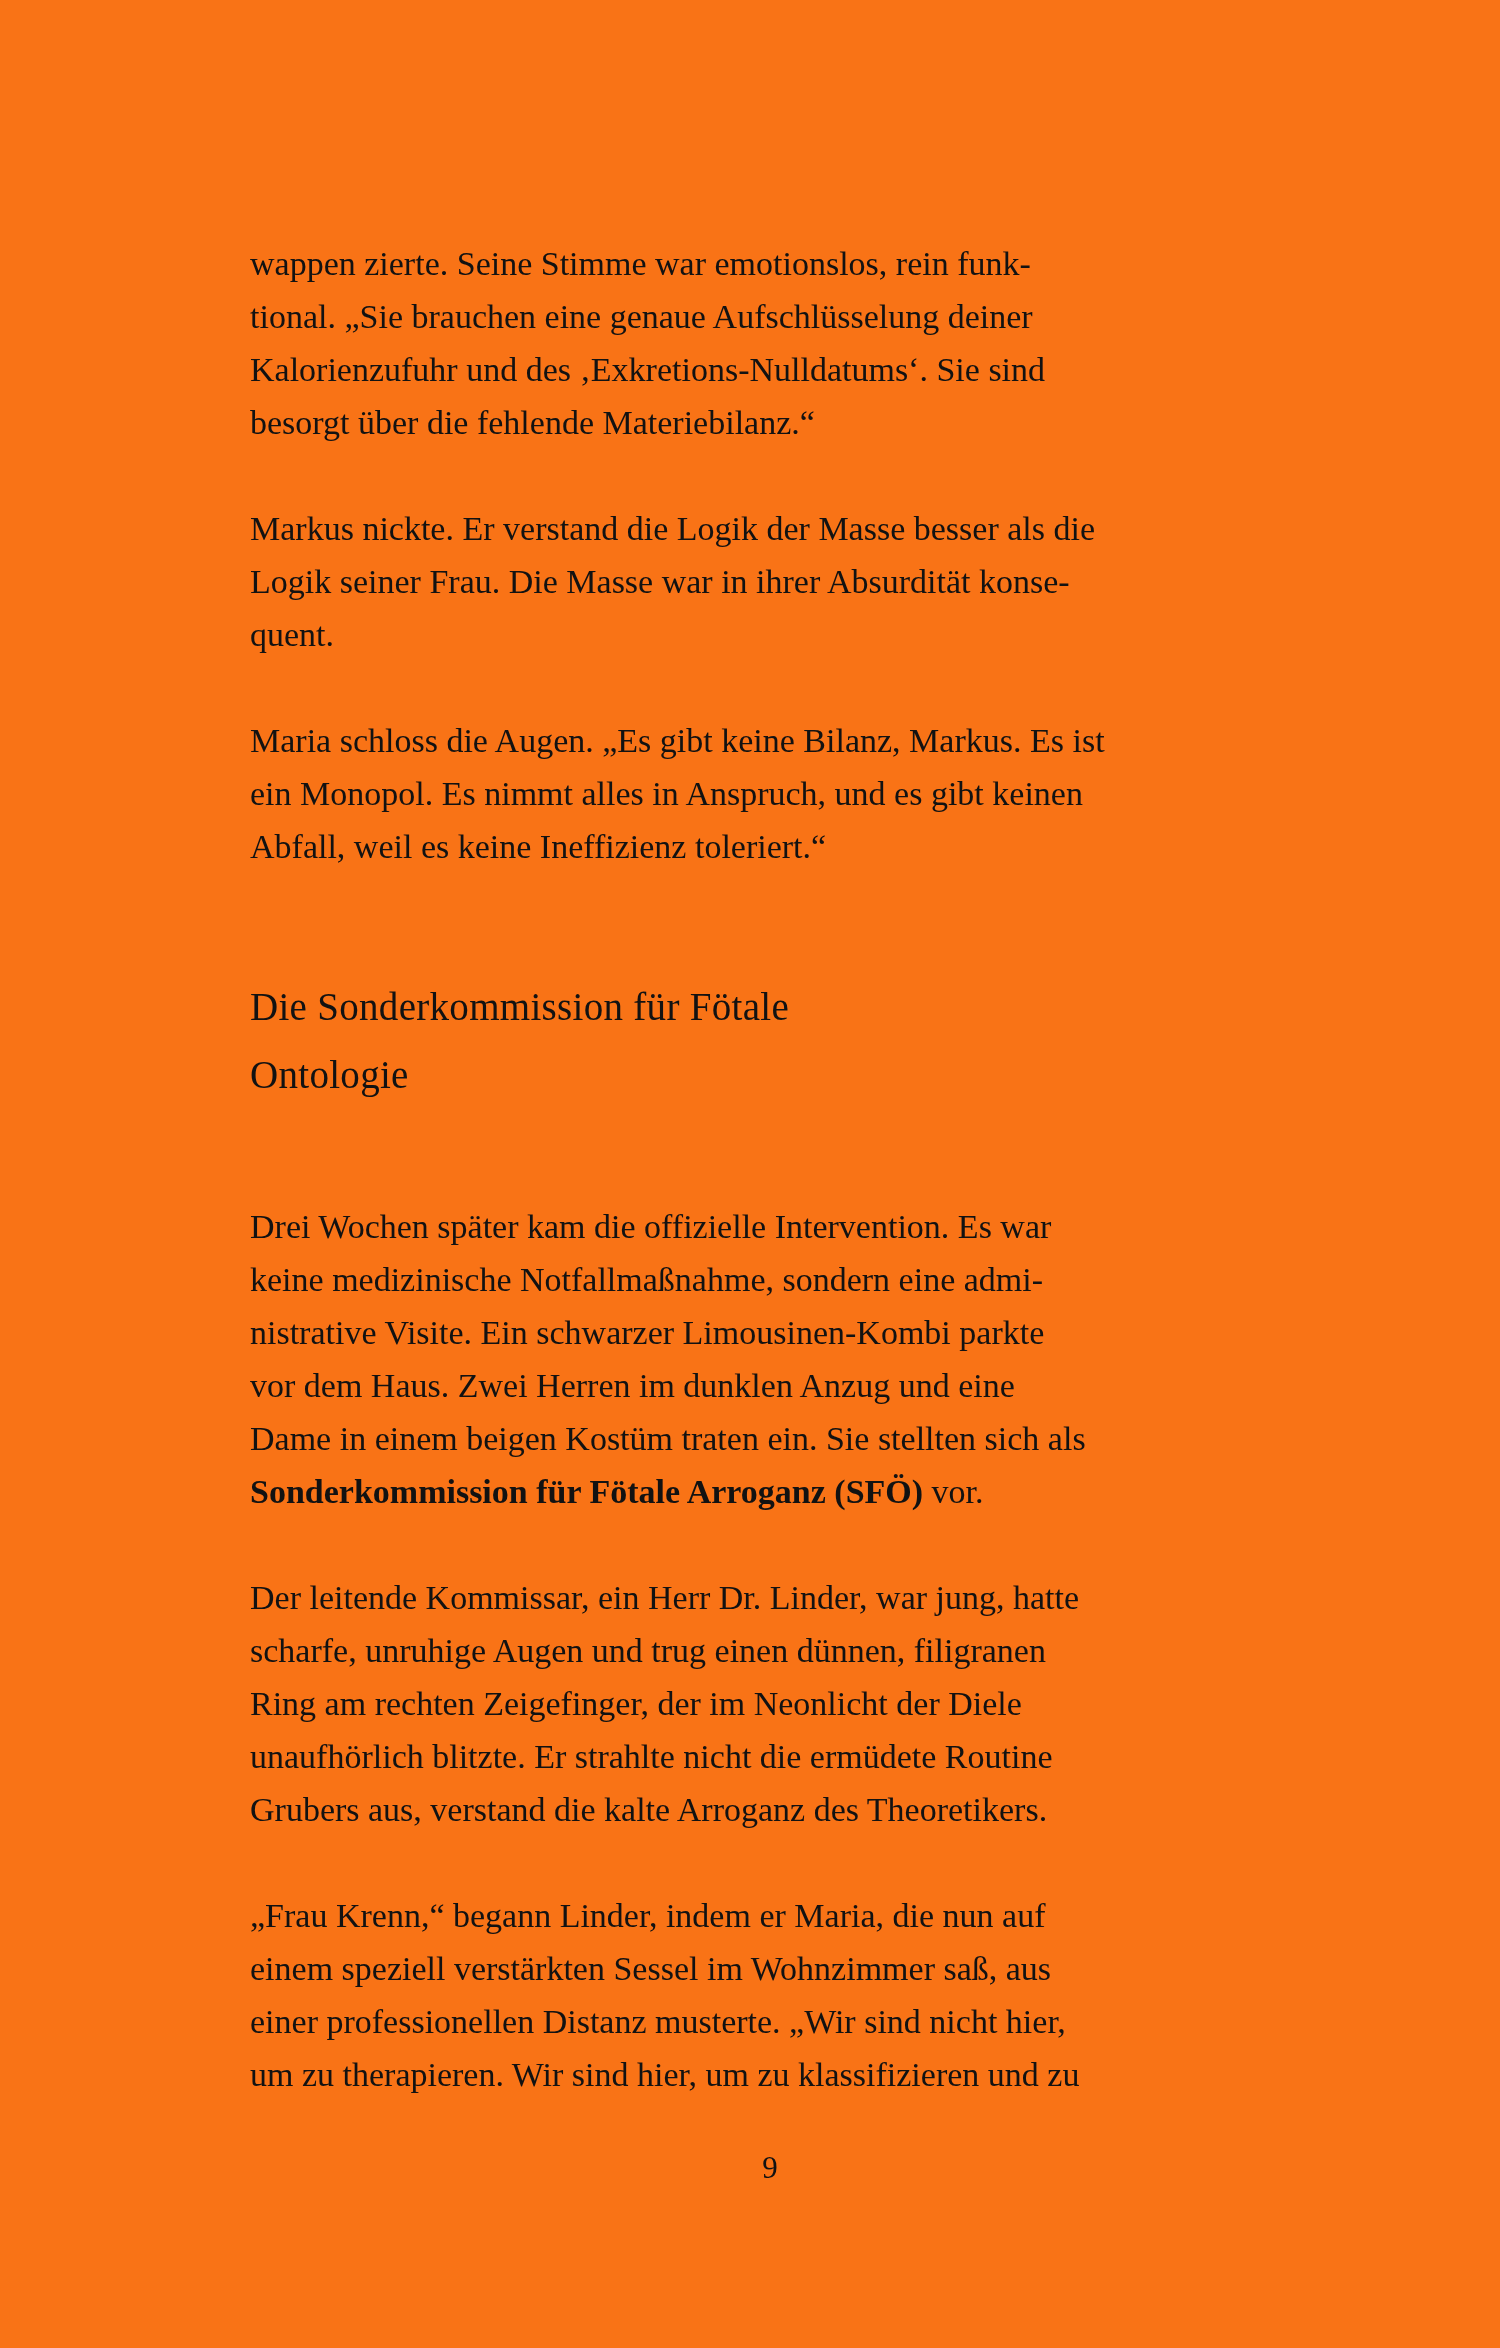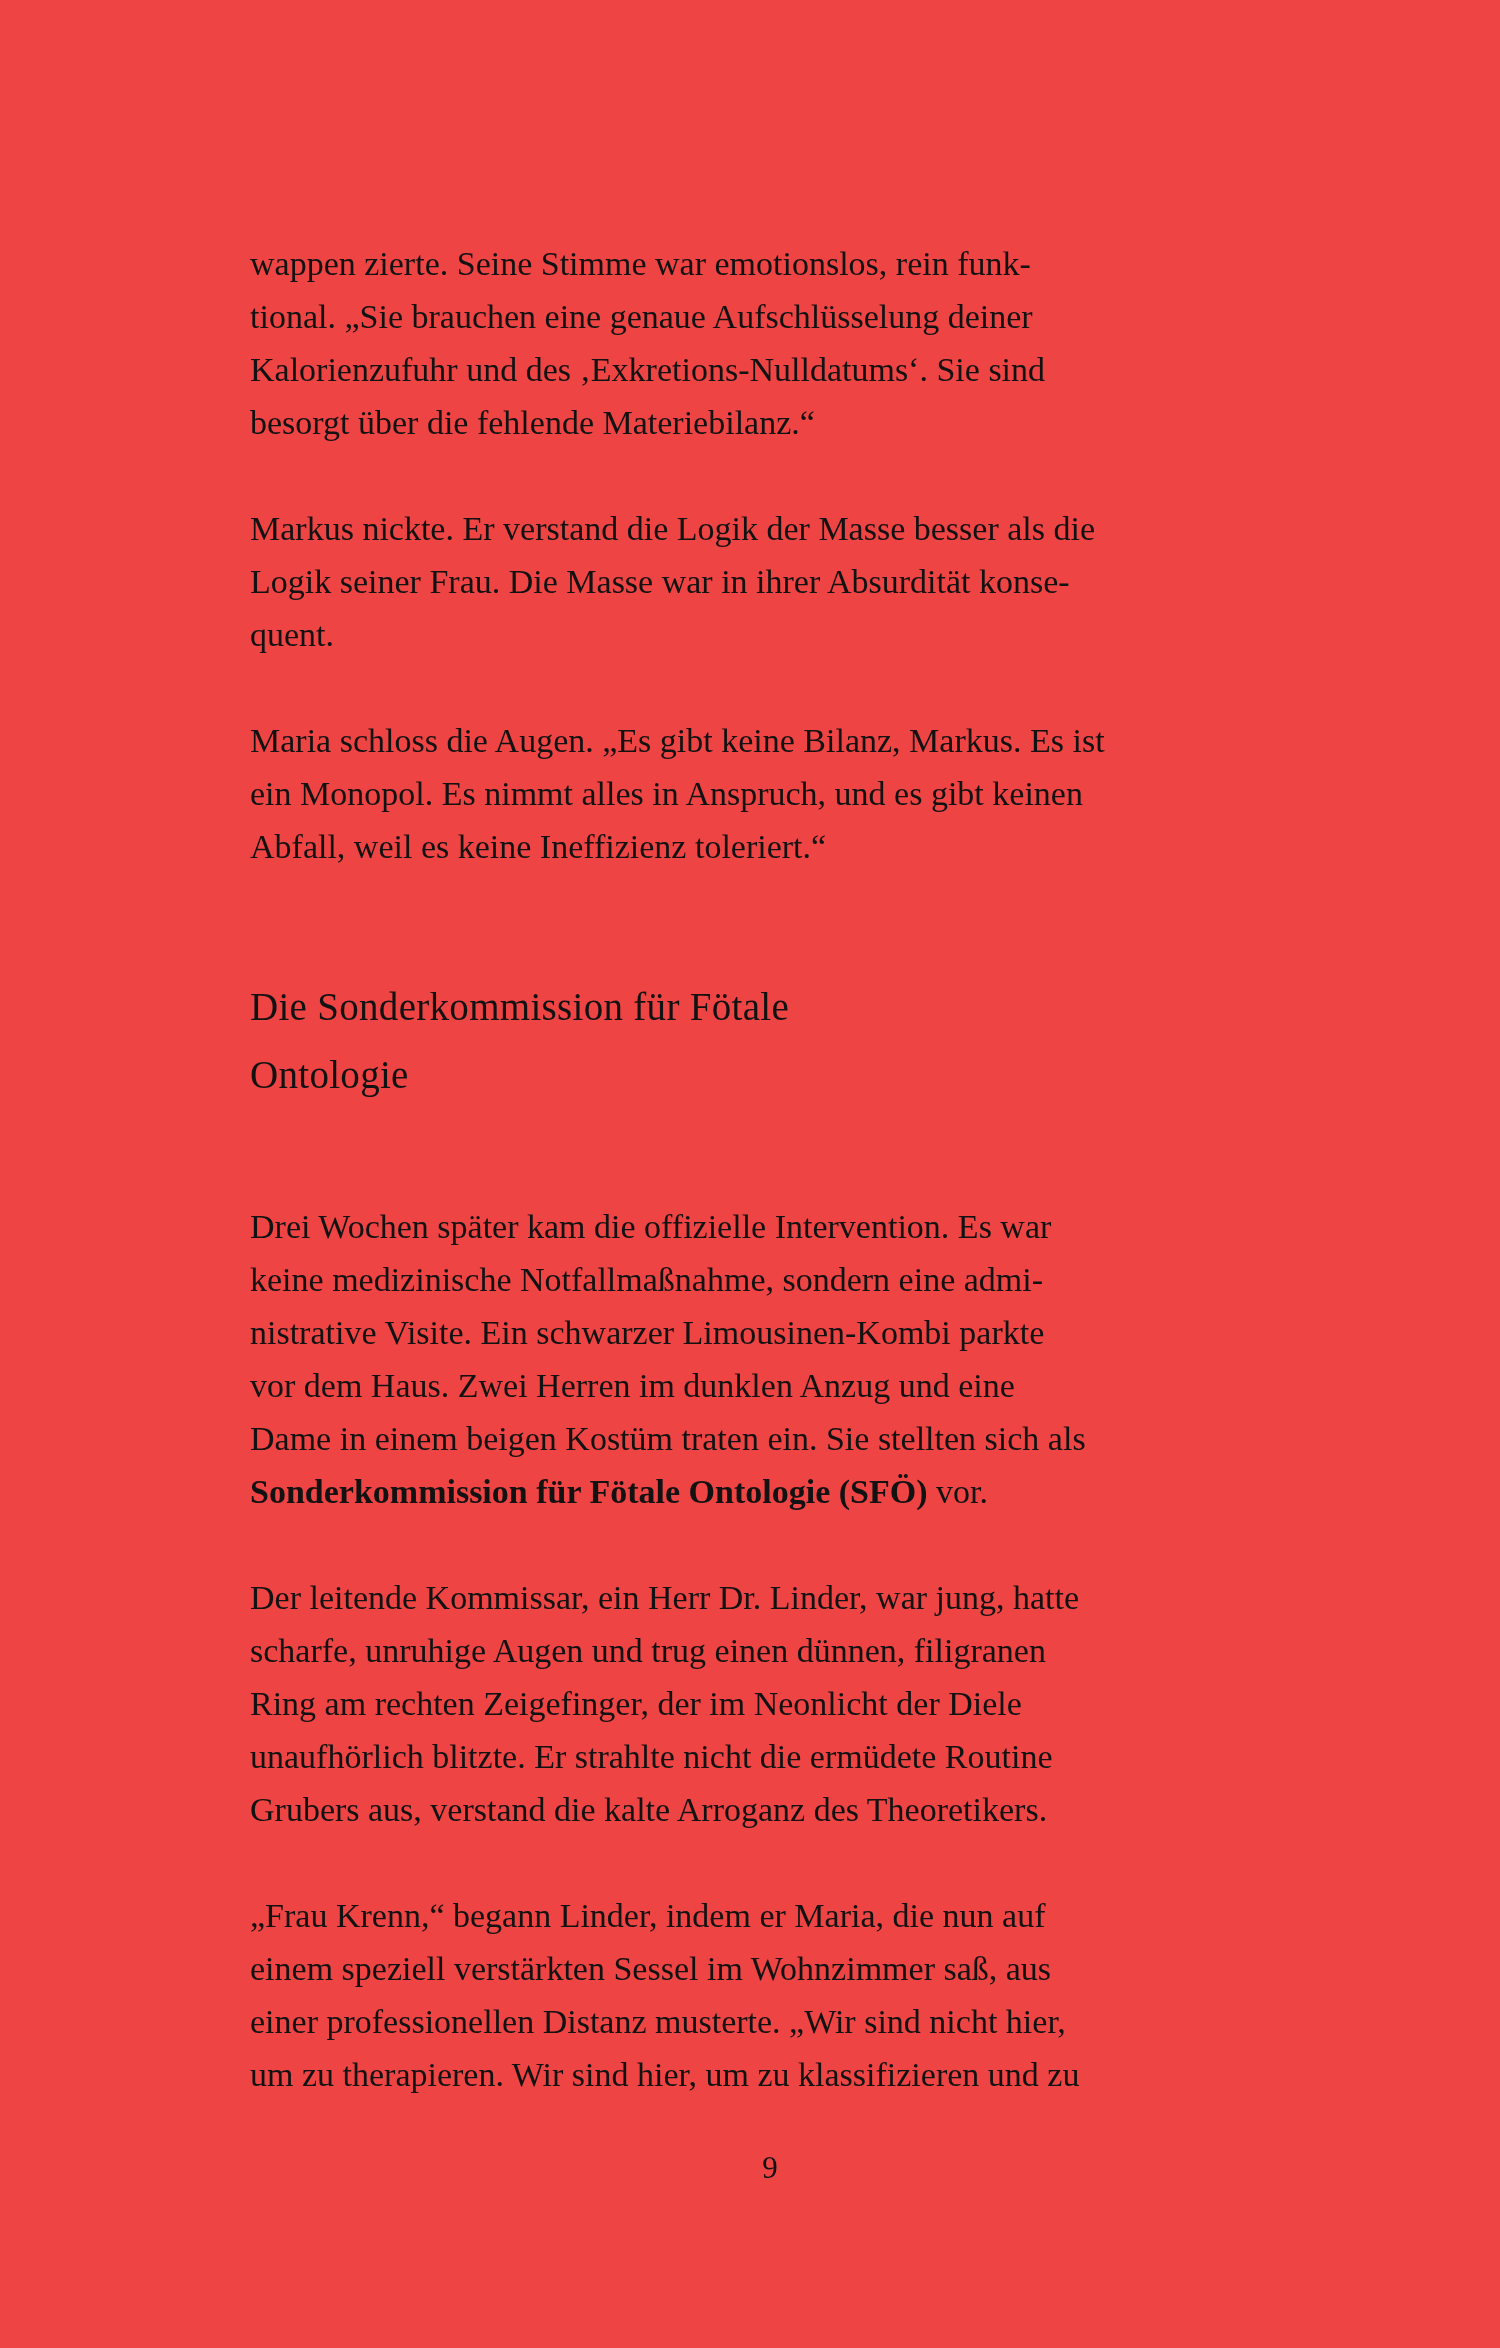--- a/index.html
+++ b/index.html
@@ -6,21 +6,21 @@
     html, body {
       margin: 0;
       padding: 0;
       background: #e8e8e8;
     }
     .page {
       position: relative;
       width: 1500px;
       height: 2348px;
       margin: 0 auto;
-      background: #ef4444;
+      background: #f97316;
       font-family: "Liberation Serif", "DejaVu Serif", serif;
       color: #121212;
       overflow: hidden;
     }
     .text-block {
       position: absolute;
       left: 250px;
       top: 237px;
       width: 1040px;
     }
@@ -73,21 +73,21 @@
 
     <h1 class="section-heading">Die Sonderkommission für Fötale
 Ontologie</h1>
 
     <p class="para">
       <span>Drei Wochen später kam die offizielle Intervention. Es war
 keine medizinische Notfallmaßnahme, sondern eine admi-
 nistrative Visite. Ein schwarzer Limousinen-Kombi parkte
 vor dem Haus. Zwei Herren im dunklen Anzug und eine
 Dame in einem beigen Kostüm traten ein. Sie stellten sich als
-</span><strong>Sonderkommission für Fötale Ontologie (SFÖ)</strong><span> vor.</span>
+</span><strong>Sonderkommission für Fötale Arroganz (SFÖ)</strong><span> vor.</span>
     </p>
 
     <p class="para">Der leitende Kommissar, ein Herr Dr. Linder, war jung, hatte
 scharfe, unruhige Augen und trug einen dünnen, filigranen
 Ring am rechten Zeigefinger, der im Neonlicht der Diele
 unaufhörlich blitzte. Er strahlte nicht die ermüdete Routine
 Grubers aus, verstand die kalte Arroganz des Theoretikers.</p>
 
     <p class="para">„Frau Krenn,“ begann Linder, indem er Maria, die nun auf
 einem speziell verstärkten Sessel im Wohnzimmer saß, aus

